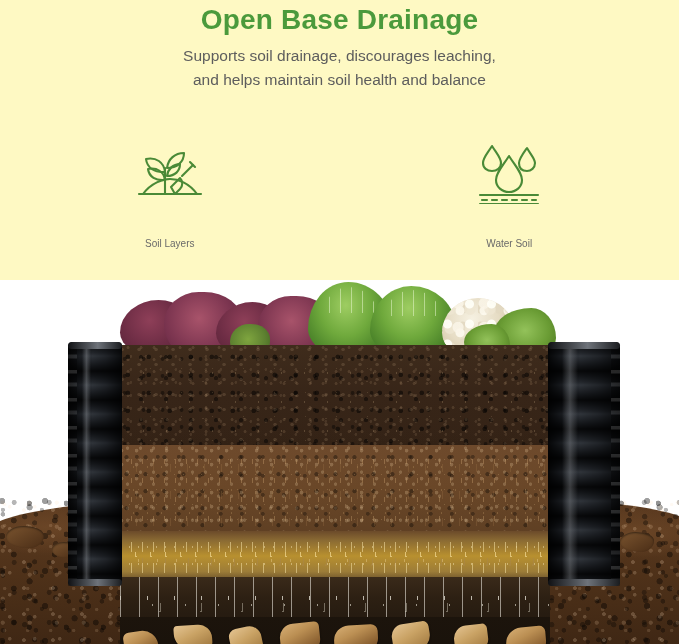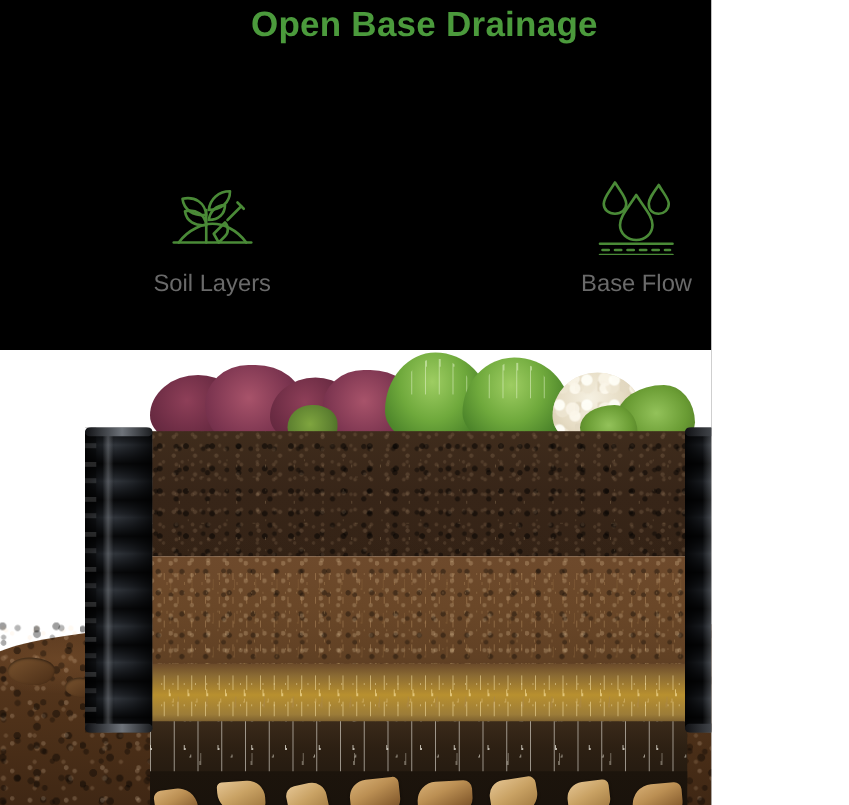--- a/index.html
+++ b/index.html
@@ -1,30 +1,30 @@
 <!DOCTYPE html>
 <html><head>
 <meta charset="utf-8">
 <style>
   html,body{margin:0;padding:0;background:#fff;}
   body{width:679px;height:644px;overflow:hidden;font-family:"Liberation Sans",sans-serif;}
-  .page{position:relative;width:569px;height:644px;background:#000000;overflow:hidden;}
+  .page{position:relative;width:679px;height:644px;background:#fef9c3;overflow:hidden;}
 
   
   .hdr{position:absolute;left:0;top:0;width:679px;text-align:center;}
   .title{font-size:28px;font-weight:bold;color:#4b9a3c;letter-spacing:0.2px;
          margin:2px 0 0 0;line-height:36px;}
   .subtitle{font-size:15.5px;color:#5d5d5d;font-weight:300;line-height:24px;
             margin:6px auto 0 auto;width:520px;}
 
   
   .features{position:absolute;top:136px;left:0;width:679px;display:flex;}
   .feat{flex:1;display:flex;flex-direction:column;align-items:center;}
   .feat .glyph{height:68px;display:flex;align-items:flex-end;justify-content:center;}
-  .feat .flabel{margin-top:12px;font-size:19px;color:#6a6a6a;font-weight:300;
+  .feat .flabel{margin-top:28px;font-size:10px;color:#6a6a6a;font-weight:300;
                 line-height:24px;text-align:center;width:130px;}
   .feat svg{display:block;}
 
   
   .scene{position:absolute;left:0;top:280px;width:679px;height:364px;overflow:hidden;background:#fff;}
 
   
   .ground{position:absolute;left:-10px;bottom:0;width:699px;height:150px;
     background:
       radial-gradient(ellipse 120px 40px at 8% 22%, #6a4526 0%, rgba(106,69,38,0) 70%),
@@ -179,20 +179,24 @@
     background:linear-gradient(90deg,#101114,#53575d 40%,#6e737a 55%,#1a1c1f);
     border-radius:4px;}
 </style>
 </head>
 <body>
 
 <div class="page">
 
   <div class="hdr">
     <div class="title">Open Base Drainage</div>
+    <div class="subtitle">
+      <span>Supports soil drainage, discourages leaching,</span><br>
+      <span>and helps maintain soil health and balance</span>
+    </div>
   </div>
 
   <div class="features">
 
     <div class="feat">
       <div class="glyph">
         <svg width="78" height="62" viewBox="0 0 78 62" fill="none" stroke="#4a8a37" stroke-width="2.1" stroke-linecap="round" stroke-linejoin="round">
           <path d="M34 52 V26"></path>
           <path d="M34 30 C24 31 16 26 15 17 C25 15 33 20 34 30 Z"></path>
           <path d="M34 38 C25 39 18 35 17 27 C26 25 33 30 34 38 Z"></path>
@@ -213,21 +217,21 @@
       <div class="glyph">
         <svg width="74" height="62" viewBox="0 0 74 62" fill="none" stroke="#4a8a37" stroke-width="2.1" stroke-linecap="round" stroke-linejoin="round">
           <path d="M20 4 C25 12 29 16 29 21 C29 26 25 29 20 29 C15 29 11 26 11 21 C11 16 15 12 20 4 Z"></path>
           <path d="M37 14 C44 25 50 31 50 38 C50 45 44 50 37 50 C30 50 24 45 24 38 C24 31 30 25 37 14 Z"></path>
           <path d="M55 6 C59 13 63 17 63 21 C63 26 59 29 55 29 C50 29 47 26 47 21 C47 17 50 13 55 6 Z"></path>
           <path d="M8 53 H66"></path>
           <path d="M10 58 h5 M20 58 h5 M30 58 h5 M40 58 h5 M50 58 h5 M60 58 h4"></path>
           <path d="M8 62 H66"></path>
         </svg>
       </div>
-      <div class="flabel">Base Flow</div>
+      <div class="flabel">Water Soil</div>
     </div>
 
   </div>
 
   <div class="scene">
 
     <div class="ground"></div>
     <div class="clump" style="left:6px;top:246px;width:38px;height:22px;"></div>
     <div class="clump" style="left:52px;top:262px;width:26px;height:16px;"></div>
     <div class="clump" style="left:620px;top:252px;width:34px;height:20px;"></div>

